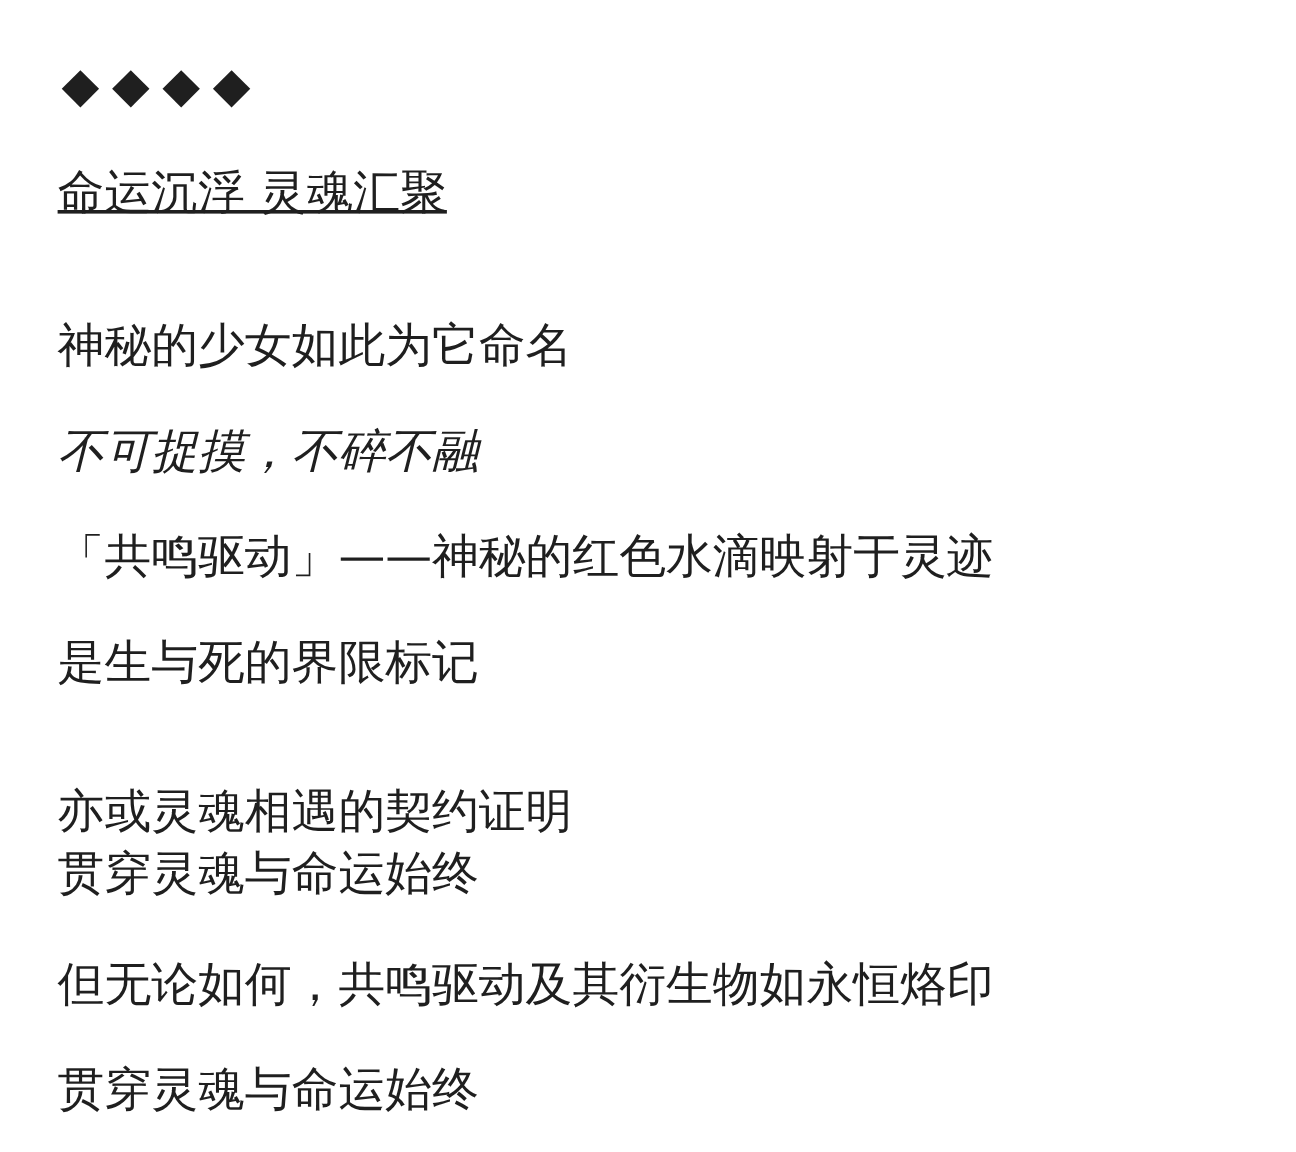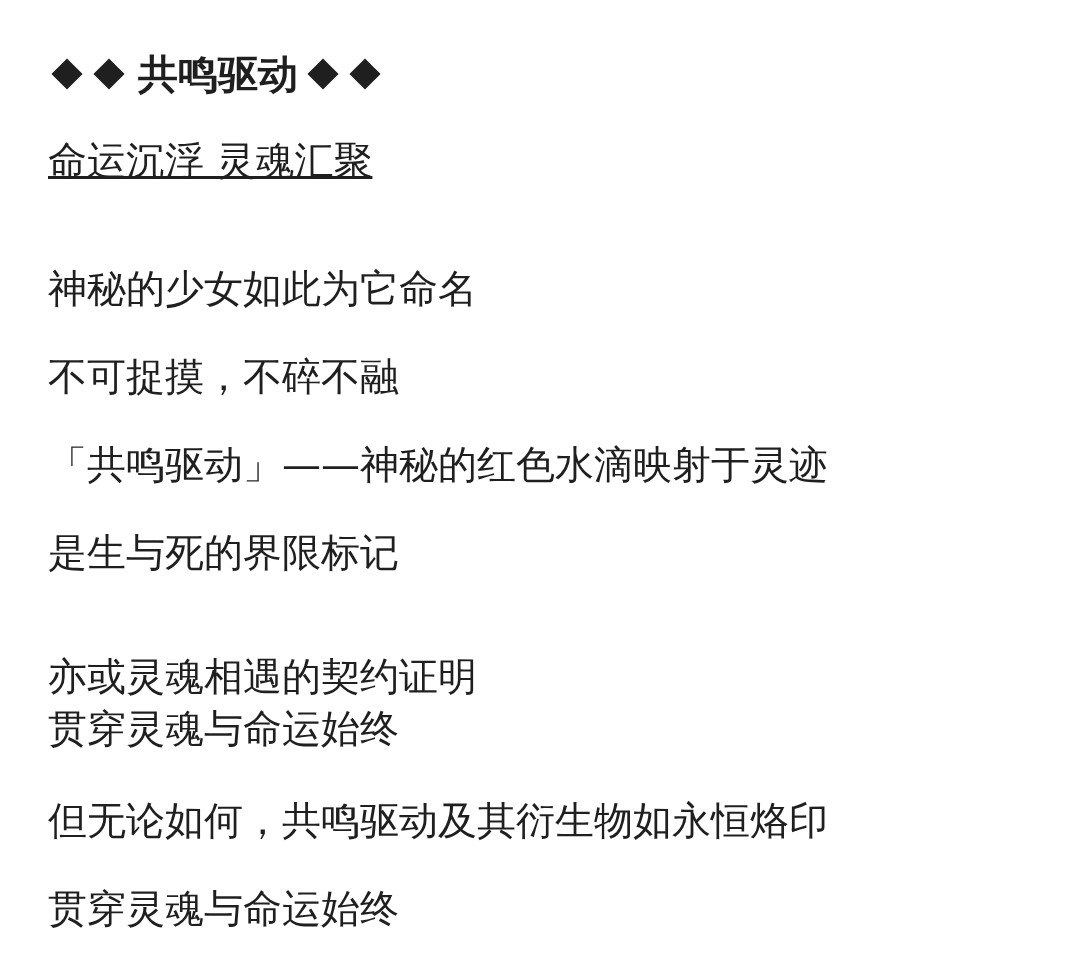--- a/index.html
+++ b/index.html
@@ -55,29 +55,28 @@
     }
   </style>
 </head>
 <body>
 
 <div class="doc">
 
   <div class="title">
     <span class="diamond"></span>
     <span class="diamond"></span>
-    <span class="title-text">共鸣驱动</span>
     <span class="diamond"></span>
     <span class="diamond"></span>
   </div>
 
   <div class="line" style="top:135px;text-decoration:underline;">命运沉浮 灵魂汇聚</div>
 
   <div class="line" style="top:263px;">神秘的少女如此为它命名</div>
-  <div class="line" style="top:351px;">不可捉摸，不碎不融</div>
+  <div class="line" style="top:351px;font-style:italic;">不可捉摸，不碎不融</div>
   <div class="line" style="top:439px;">「共鸣驱动」——神秘的红色水滴映射于灵迹</div>
   <div class="line" style="top:527px;">是生与死的界限标记</div>
   <div class="line" style="top:651px;">亦或灵魂相遇的契约证明</div>
   <div class="line" style="top:703px;">贯穿灵魂与命运始终</div>
   <div class="line" style="top:795px;">但无论如何，共鸣驱动及其衍生物如永恒烙印</div>
   <div class="line" style="top:883px;">贯穿灵魂与命运始终</div>
 
 </div>
 
 </body></html>

